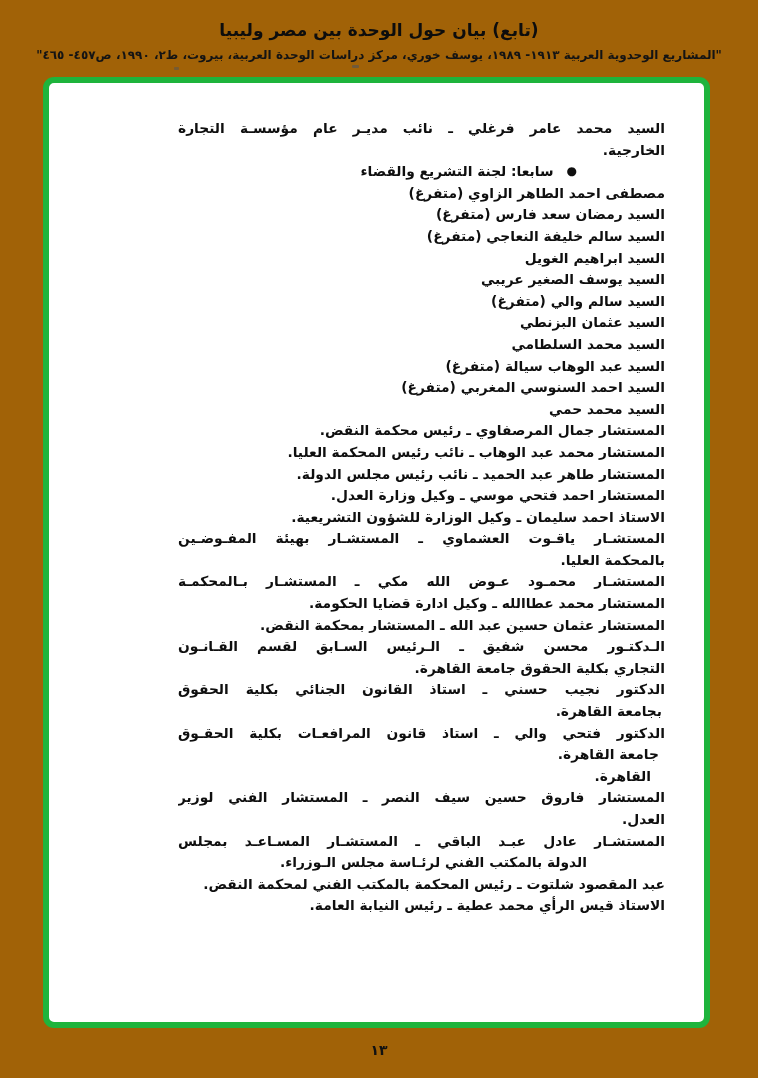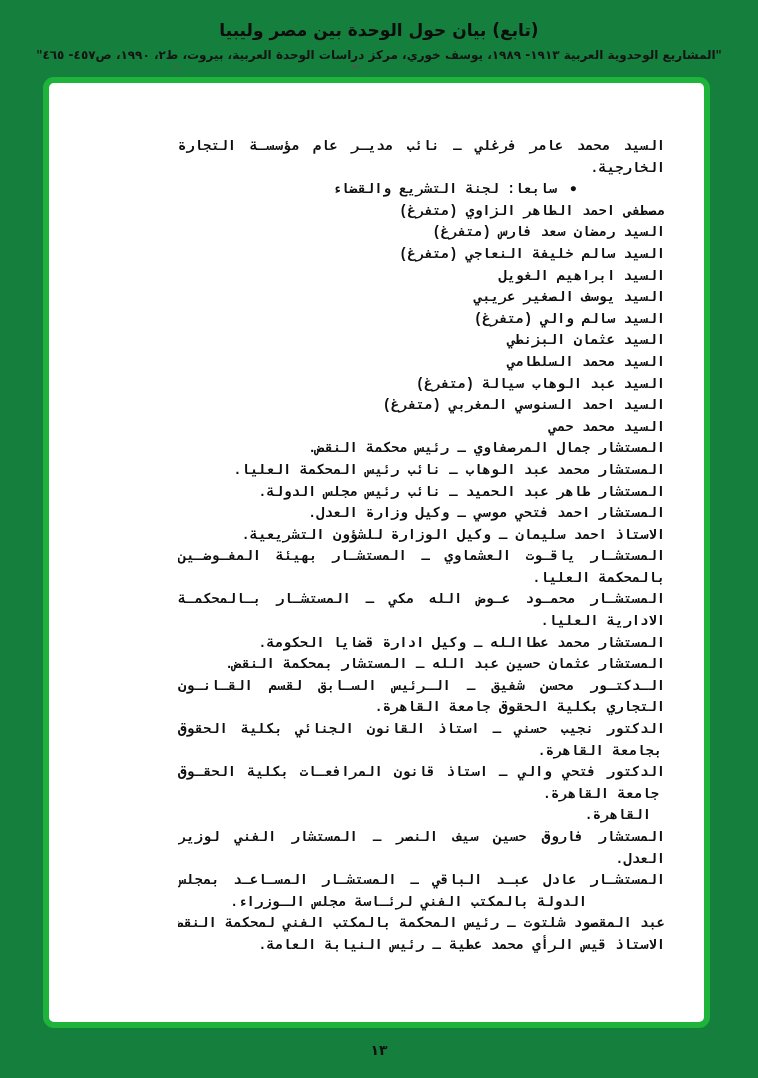--- a/index.html
+++ b/index.html
@@ -10,21 +10,21 @@
     height: 1078px;
     font-family: "DejaVu Sans", sans-serif;
     position: relative;
     overflow: hidden;
   }
   .page {
     position: absolute;
     inset: 0;
     width: 758px;
     height: 1078px;
-    background: #15803d;
+    background: #a16207;
   }
   .doc-title {
     position: absolute;
     top: 20px;
     left: 0;
     width: 758px;
     text-align: center;
     direction: rtl;
     font-size: 17px;
     font-weight: bold;
@@ -48,28 +48,27 @@
     top: 77px;
     width: 667px;
     height: 951px;
     box-sizing: border-box;
     border: 6px solid #1eb43c;
     border-radius: 11px;
     background: #ffffff;
   }
   .name-list {
     position: absolute;
-    top: 136px;
+    top: 118px;
     right: 93px;
     width: 487px;
     direction: rtl;
     color: #0f0f0f;
     font-size: 13.8px;
     font-weight: bold;
-    font-family: Liberation Mono, monospace;
   }
   .line {
     height: 21.6px;
     line-height: 21.6px;
     text-align: right;
     white-space: nowrap;
     overflow: hidden;
     box-sizing: border-box;
   }
   .line.justify {
@@ -133,21 +132,20 @@
       <div class="line"><span>السيد احمد السنوسي المغربي (متفرغ)</span></div>
       <div class="line"><span>السيد محمد حمي</span></div>
       <div class="line"><span>المستشار جمال المرصفاوي ـ رئيس محكمة النقض.</span></div>
       <div class="line"><span>المستشار محمد عبد الوهاب ـ نائب رئيس المحكمة العليا.</span></div>
       <div class="line"><span>المستشار طاهر عبد الحميد ـ نائب رئيس مجلس الدولة.</span></div>
       <div class="line"><span>المستشار احمد فتحي موسي ـ وكيل وزارة العدل.</span></div>
       <div class="line"><span>الاستاذ احمد سليمان ـ وكيل الوزارة للشؤون التشريعية.</span></div>
       <div class="line justify"><span>المستشـار ياقـوت العشماوي ـ المستشـار بهيئة المفـوضـين</span></div>
       <div class="line"><span>بالمحكمة العليا.</span></div>
       <div class="line justify"><span>المستشـار محمـود عـوض الله مكي ـ المستشـار بـالمحكمـة</span></div>
-      <div class="line"><span>الادارية العليا.</span></div>
       <div class="line"><span>المستشار محمد عطاالله ـ وكيل ادارة قضايا الحكومة.</span></div>
       <div class="line"><span>المستشار عثمان حسين عبد الله ـ المستشار بمحكمة النقض.</span></div>
       <div class="line justify"><span>الـدكتـور محسن شفيق ـ الـرئيس السـابق لقسم القـانـون</span></div>
       <div class="line"><span>التجاري بكلية الحقوق جامعة القاهرة.</span></div>
       <div class="line justify"><span>الدكتور نجيب حسني ـ استاذ القانون الجنائي بكلية الحقوق</span></div>
       <div class="line" style="padding-right: 3px;"><span>بجامعة القاهرة.</span></div>
       <div class="line justify"><span>الدكتور فتحي والي ـ استاذ قانون المرافعـات بكلية الحقـوق</span></div>
       <div class="line" style="padding-right: 6px;"><span>جامعة القاهرة.</span></div>
       <div class="line" style="padding-right: 14px;"><span>القاهرة.</span></div>
       <div class="line justify"><span>المستشار فاروق حسين سيف النصر ـ المستشار الفني لوزير</span></div>

